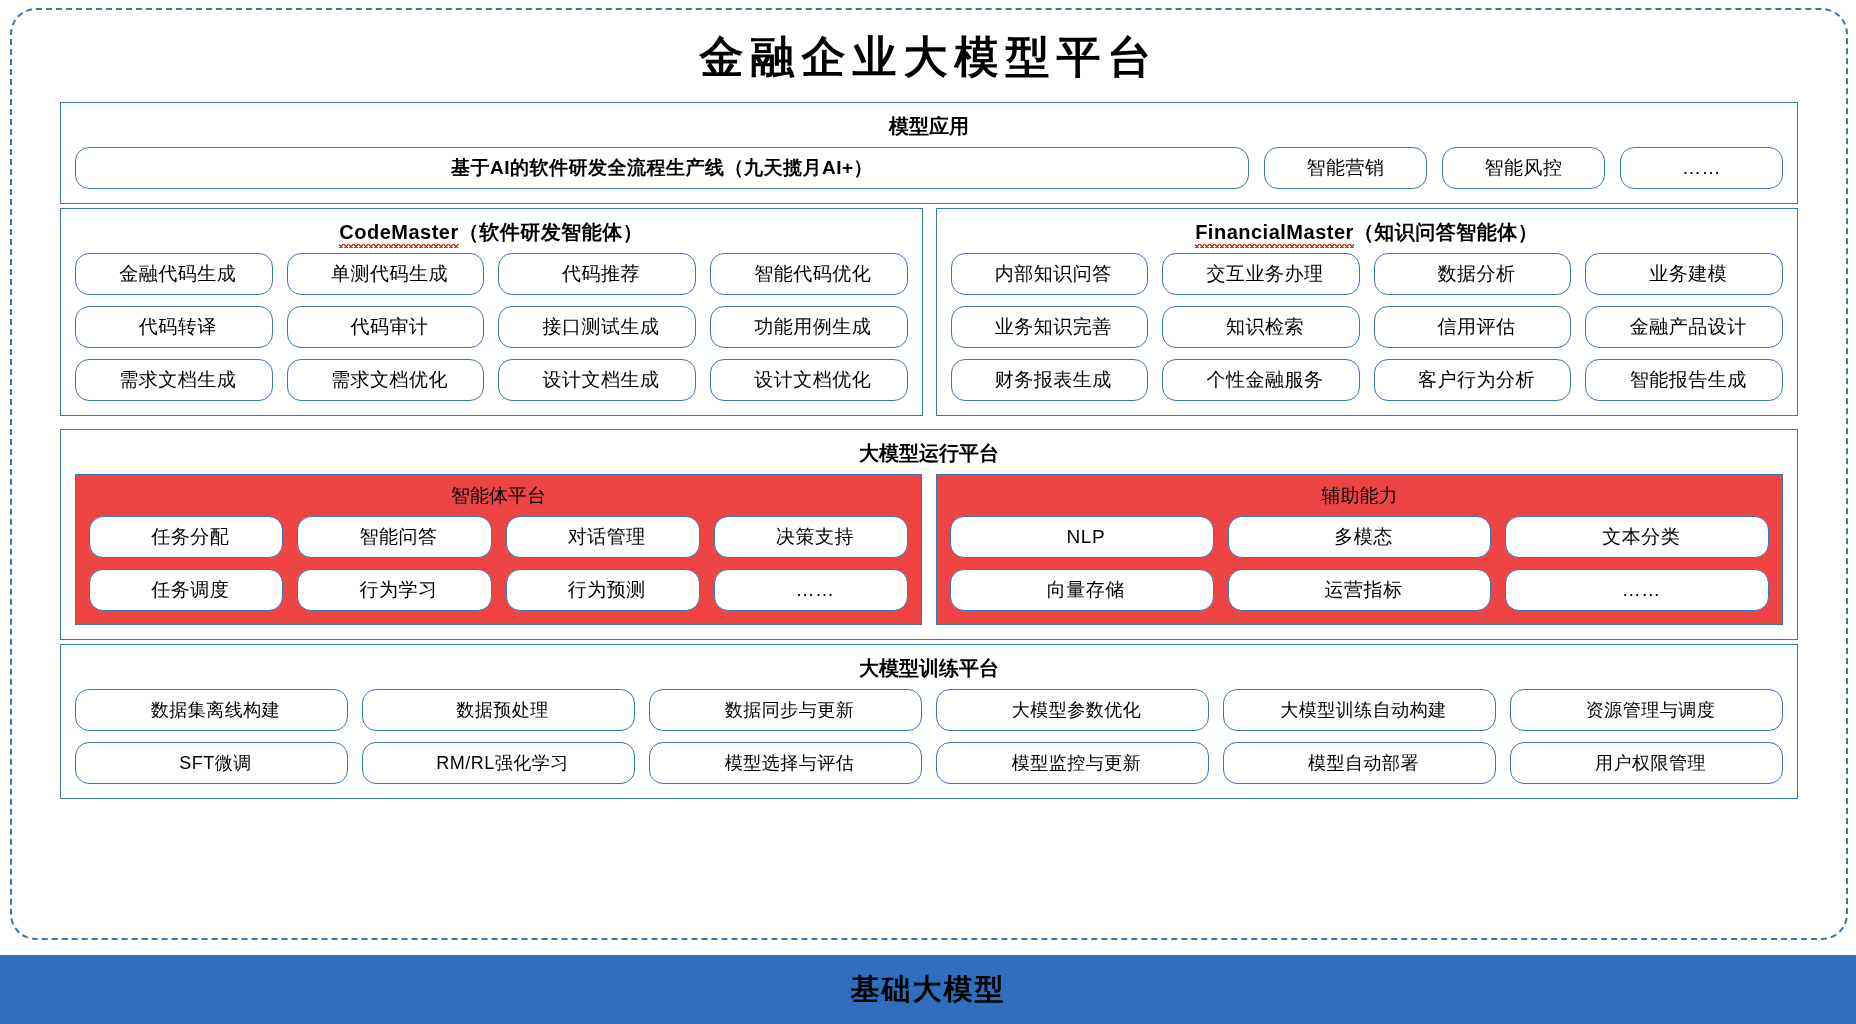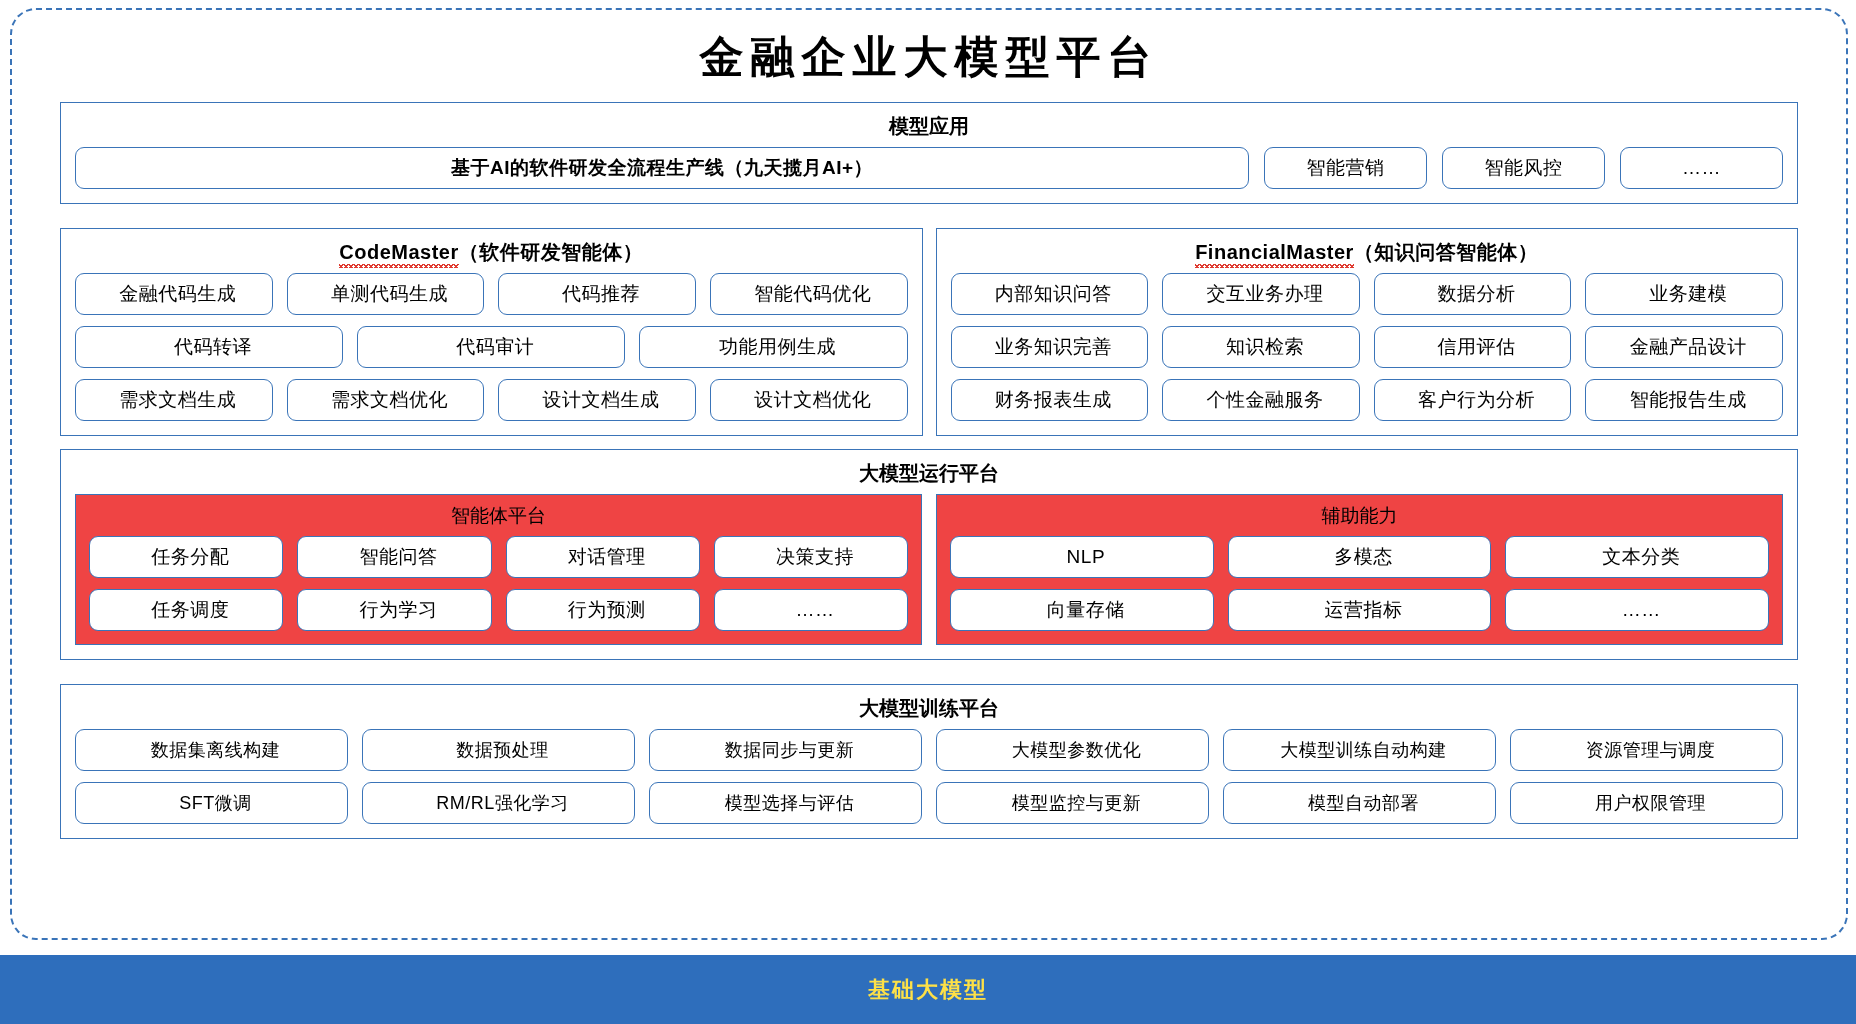--- a/index.html
+++ b/index.html
@@ -43,21 +43,21 @@
     color: #000000;
     line-height: 1;
     padding-top: 26px;
     padding-bottom: 22px;
   }
 
   
   .section {
     border: 1.6px solid #3a74b8;
     background: #ffffff;
-    margin-bottom: 24px;
+    margin-bottom: 4px;
     padding: 10px 14px 14px 14px;
   }
 
   .section-title {
     text-align: center;
     font-size: 20px;
     font-weight: 700;
     color: #000000;
     line-height: 1.3;
     padding-bottom: 8px;
@@ -80,21 +80,21 @@
     background-image:
       linear-gradient(45deg, transparent 40%, #e03a2f 40%, #e03a2f 60%, transparent 60%),
       linear-gradient(-45deg, transparent 40%, #e03a2f 40%, #e03a2f 60%, transparent 60%);
     background-size: 5px 5px;
     background-repeat: repeat-x;
   }
 
   
   .chip {
     border: 1.4px solid #3a74b8;
-    border-radius: 9px;
+    border-radius: 14px;
     background: #ffffff;
     font-size: 19px;
     color: #000000;
     height: 42px;
     display: flex;
     align-items: center;
     justify-content: center;
     text-align: center;
     white-space: nowrap;
     letter-spacing: 0.5px;
@@ -141,22 +141,22 @@
     left: 0;
     top: 955px;
     width: 1856px;
     height: 69px;
     background: #2e6ebc;
     display: flex;
     align-items: center;
     justify-content: center;
   }
   .base-bar-label {
-    color: #fde047;
-    font-size: 22px;
+    color: #000000;
+    font-size: 29px;
     font-weight: 700;
     letter-spacing: 2px;
   }
 </style>
 </head>
 <body>
 
 <div id="root">
 
   <div class="outer-frame">
@@ -180,20 +180,21 @@
 
         <div class="chip-row">
           <div class="chip">金融代码生成</div>
           <div class="chip">单测代码生成</div>
           <div class="chip">代码推荐</div>
           <div class="chip">智能代码优化</div>
         </div>
         <div class="chip-row">
           <div class="chip">代码转译</div>
           <div class="chip">代码审计</div>
+          <div class="chip">接口测试生成</div>
           <div class="chip">功能用例生成</div>
         </div>
         <div class="chip-row">
           <div class="chip">需求文档生成</div>
           <div class="chip">需求文档优化</div>
           <div class="chip">设计文档生成</div>
           <div class="chip">设计文档优化</div>
         </div>
       </div>
 

